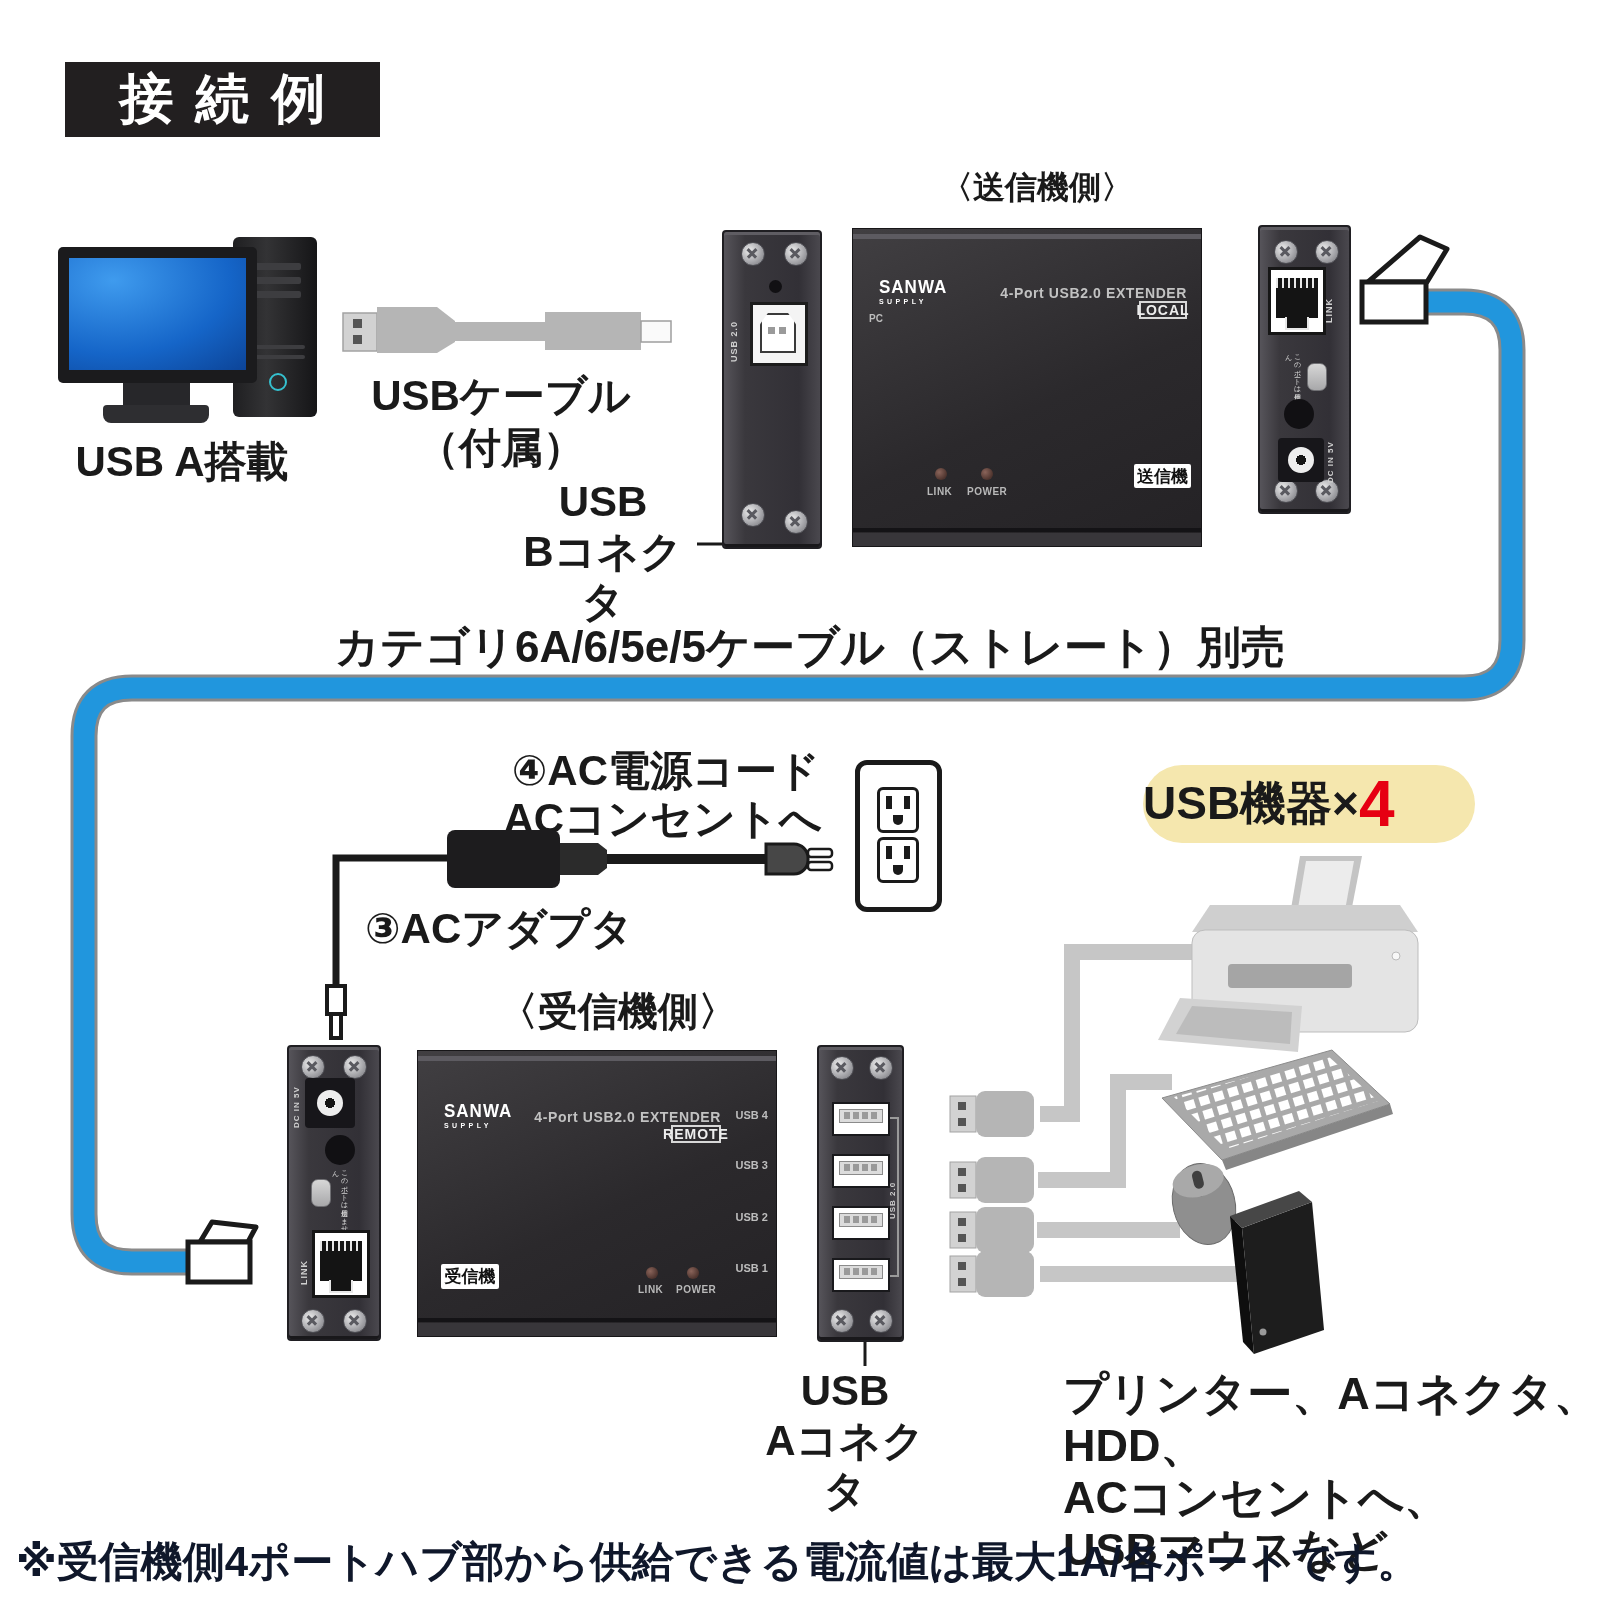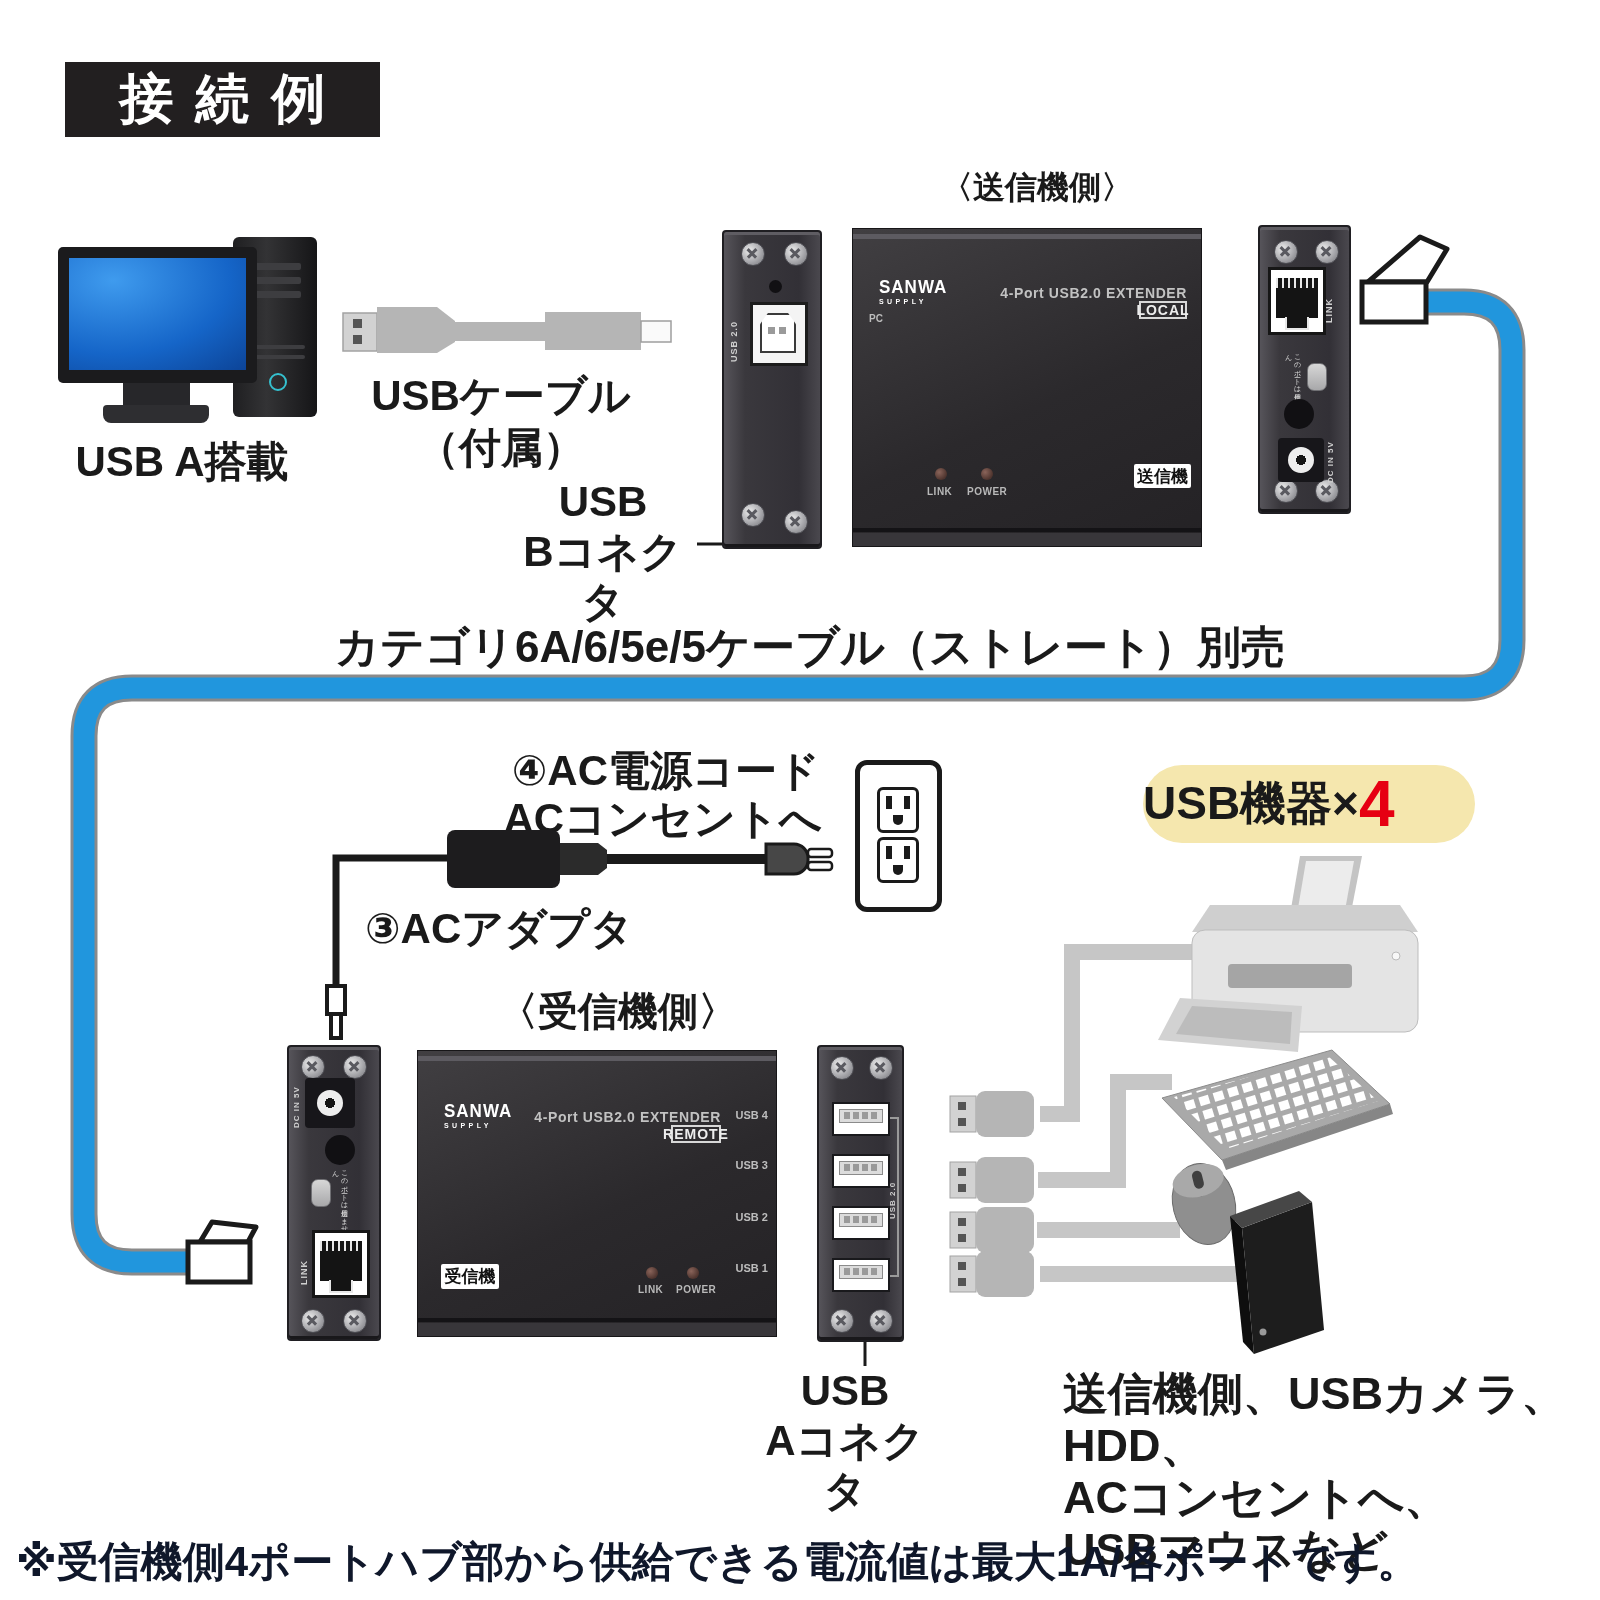--- a/index.html
+++ b/index.html
@@ -373,20 +373,20 @@
   <div class="lbl ctr" style="left:745px;top:1366px;width:200px;font-size:42px;line-height:50px;">
     <div>USB</div>
     <div>Aコネクタ</div>
   </div>
 
   <div class="pill" style="left:1143px;top:765px;width:332px;height:78px;background:#f5e7ae;">
     <span style="font-size:46px;font-weight:bold;color:#1a1a1a;">USB機器×</span>
     <span style="font-size:64px;font-weight:bold;color:#e60012;line-height:1;">4</span>
   </div>
   <div class="lbl" style="left:1063px;top:1368px;font-size:45px;line-height:52px;">
-    <div>送信機側、USBカメラ、HDD、</div>
+    <div>プリンター、Aコネクタ、HDD、</div>
     <div>ACコンセントへ、</div>
     <div>USBマウスなど</div>
   </div>
 
   <div class="lbl" style="left:16px;top:1534px;font-size:42px;color:#0f172a;">※受信機側4ポートハブ部から供給できる電流値は最大1A/各ポートです。</div>
 
 </div>
 
 </body></html>

